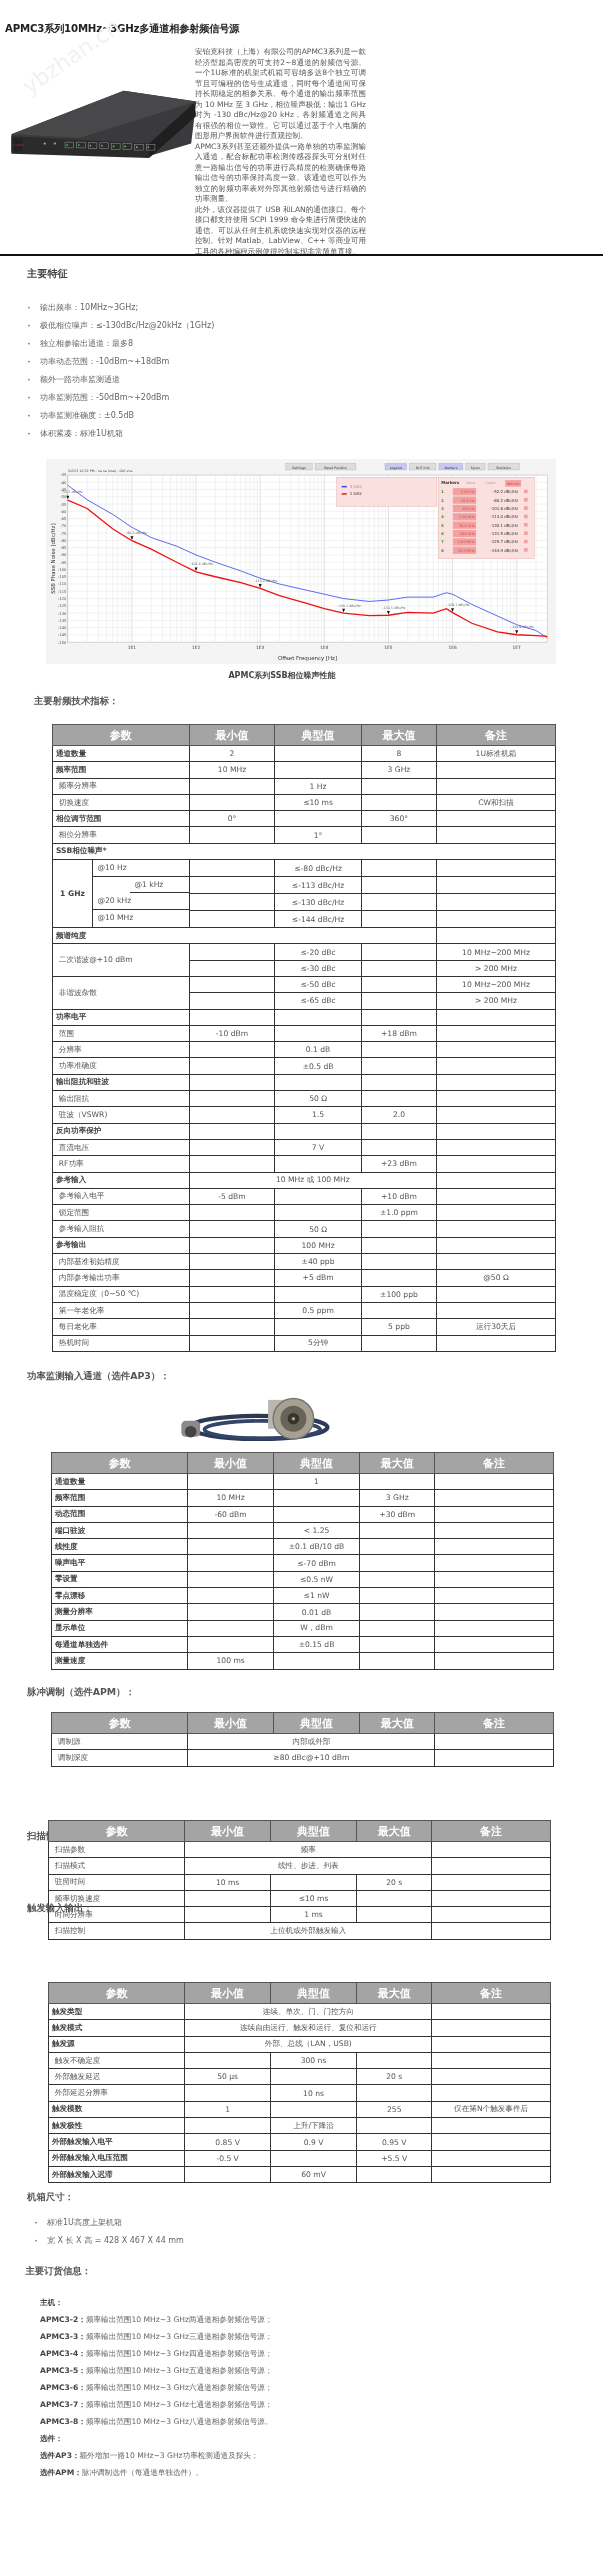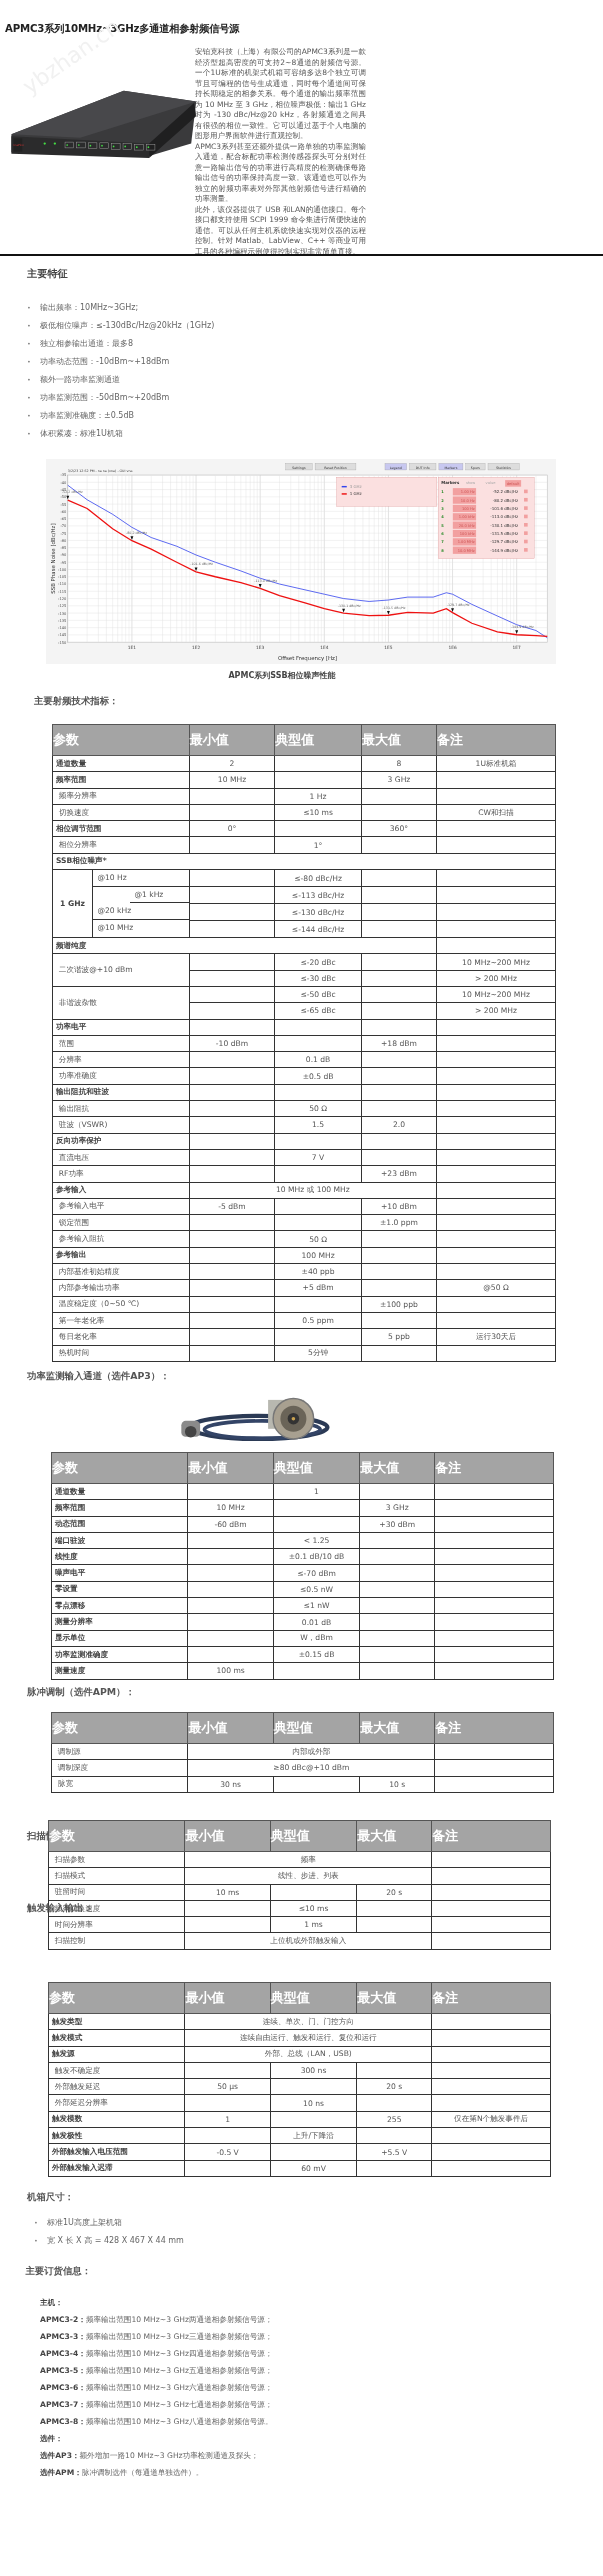--- a/index.html
+++ b/index.html
@@ -11,21 +11,21 @@
   .intro p { margin: 0; }
   .hr { left: 0; top: 254px; width: 604px; height: 1.5px; background: #111; }
   .h2 { font-size: 10.2px; font-weight: bold; color: #444; }
   .h2-lite { font-size: 9.4px; font-weight: bold; color: #555; }
   ul.bul { list-style: none; font-size: 8px; color: #666; }
   ul.bul li { position: relative; padding-left: 13px; height: 18px; line-height: 18px; }
   ul.bul li::before { content: "•"; position: absolute; left: 0; color: #888; font-size: 6.5px; }
   .chart-wrap { left: 46px; top: 459px; width: 510px; height: 205px; background: #f4f4f4; }
   .chart-cap { left: 0; width: 564px; top: 670px; text-align: center; font-size: 8px; font-weight: bold; color: #444; }
   table.spec { border-collapse: collapse; font-size: 7.6px; color: #555; table-layout: fixed; }
-  table.spec th { background: #a4a4a4; color: #fff; font-weight: bold; height: 31px; border: 0.7px solid #555; text-align: left; font-size: 13px; }
+  table.spec th { background: #a4a4a4; color: #fff; font-weight: bold; height: 21px; border: 0.7px solid #555; text-align: center; font-size: 11px; }
   table.spec td { border: 0.7px solid #333; height: 16.3px; text-align: center; padding: 0 2.9px; }
   table.spec td.p { text-align: left; }
   table.spec td.b { font-weight: bold; color: #444; }
   table.spec td.sub { padding-left: 5.8px; }
   .order { font-size: 7.6px; color: #666; line-height: 17px; }
   .order b { color: #444; }
 </style>
 </head>
 <body>
 
@@ -672,21 +672,21 @@
     <td></td>
       </tr>
       <tr>
     <td class="p b">显示单位</td>
     <td></td>
     <td>W，dBm</td>
     <td></td>
     <td></td>
       </tr>
       <tr>
-    <td class="p b">功率监测准确度</td>
+    <td class="p b">每通道单独选件</td>
     <td></td>
     <td>±0.15 dB</td>
     <td></td>
     <td></td>
       </tr>
       <tr>
     <td class="p b">测量速度</td>
     <td>100 ms</td>
     <td></td>
     <td></td>
@@ -717,27 +717,20 @@
       <tr>
     <td class="p sub">调制源</td>
     <td colspan="3">内部或外部</td>
     <td></td>
       </tr>
       <tr>
     <td class="p sub">调制深度</td>
     <td colspan="3">≥80 dBc@+10 dBm</td>
     <td></td>
       </tr>
-      <tr>
-    <td class="p sub">脉宽</td>
-    <td>30 ns</td>
-    <td></td>
-    <td>10 s</td>
-    <td></td>
-      </tr>
     </tbody>
 </table>
 
 <div class="abs h2-lite" style="left:27px;top:1830px;">扫描性能：</div>
 <table class="abs spec" id="sweep-table" style="left:48px;top:1820px;width:503px;">
   <colgroup>
       <col style="width:131px">
       <col style="width:82px">
       <col style="width:83px">
       <col style="width:72px">
@@ -852,20 +845,27 @@
     <td>1</td>
     <td></td>
     <td>255</td>
     <td>仅在第N个触发事件后</td>
       </tr>
       <tr>
     <td class="p b">触发极性</td>
     <td></td>
     <td>上升/下降沿</td>
     <td></td>
+    <td></td>
+      </tr>
+      <tr>
+    <td class="p b">外部触发输入电平</td>
+    <td>0.85 V</td>
+    <td>0.9 V</td>
+    <td>0.95 V</td>
     <td></td>
       </tr>
       <tr>
     <td class="p b">外部触发输入电压范围</td>
     <td>-0.5 V</td>
     <td></td>
     <td>+5.5 V</td>
     <td></td>
       </tr>
       <tr>

